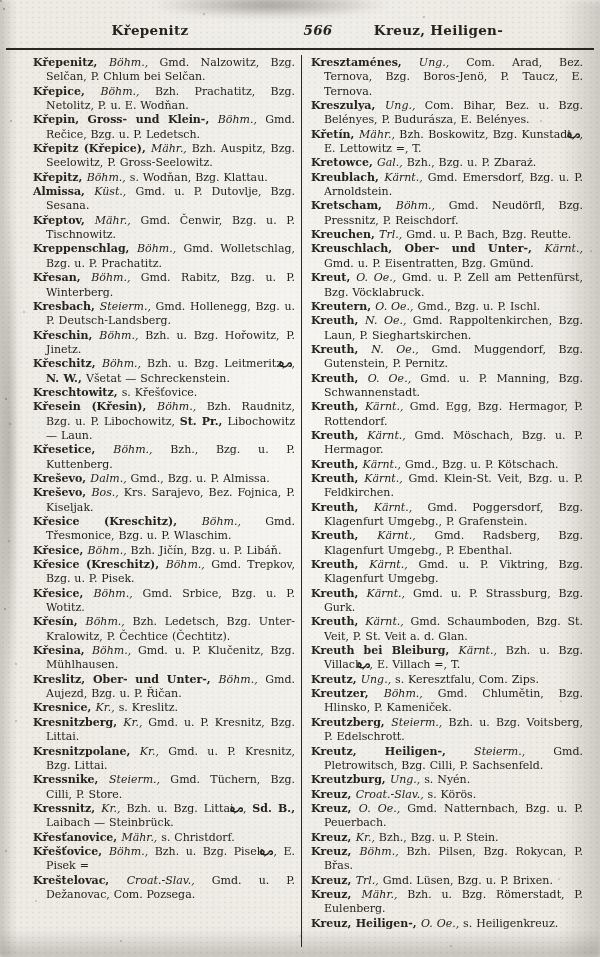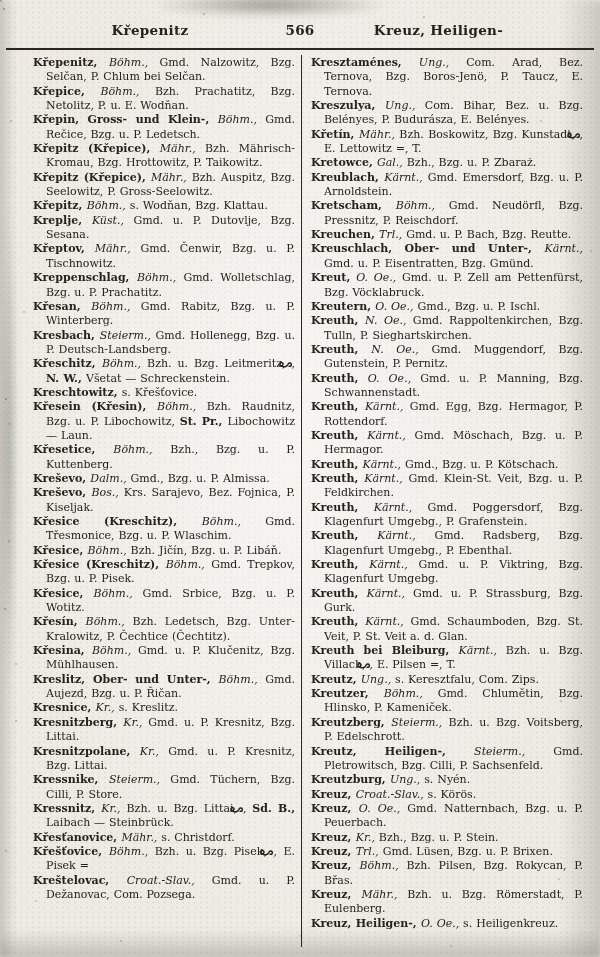--- a/index.html
+++ b/index.html
@@ -30,21 +30,21 @@
       540px 120px 0 rgba(84,78,68,.3), 575px 400px 1px rgba(84,78,68,.35), 560px 700px 0 rgba(84,78,68,.3),
       300px 935px 1px rgba(84,78,68,.4), 120px 940px 0 rgba(84,78,68,.35), 450px 945px 0 rgba(84,78,68,.3),
       60px 60px 0 rgba(84,78,68,.25), 480px 30px 1px rgba(84,78,68,.3), 10px 120px 0 rgba(84,78,68,.4),
       590px 250px 0 rgba(84,78,68,.3), 5px 850px 1px rgba(84,78,68,.45), 35px 900px 0 rgba(84,78,68,.3);}
   .speck2{left:3px;top:8px;box-shadow:2px 390px 0 rgba(84,78,68,.5), 6px 415px 1px rgba(84,78,68,.4),
       1px 600px 0 rgba(84,78,68,.45), 12px 655px 0 rgba(84,78,68,.35), 555px 870px 1px rgba(84,78,68,.3),
       520px 910px 0 rgba(84,78,68,.3), 200px 5px 1px rgba(84,78,68,.4), 420px 8px 0 rgba(84,78,68,.35);}
 
   .hdr{position:absolute;top:22px;font-weight:bold;font-size:13.5px;letter-spacing:.3px;}
   .hdr-left{left:35px;width:230px;text-align:center;}
-  .hdr-num{left:250px;width:100px;text-align:center;}
+  .hdr-num{left:268px;width:100px;text-align:center;font-style:italic;}
   .hdr-right{left:321px;width:235px;text-align:center;}
   .rule{position:absolute;top:48px;left:6px;right:6px;height:0;border-top:2px solid #2b2720;}
   .divider{position:absolute;left:301px;top:55px;bottom:10px;width:1.4px;background:#2b2720;}
 
   .col{position:absolute;top:56px;font-size:11px;line-height:14.35px;text-align:justify;
        word-spacing:.4px;}
   .col-left{left:33px;width:262px;}
   .col-right{left:311px;width:272px;}
   .entry{margin:0;padding-left:13px;text-indent:-13px;}
   .b{font-weight:bold;}
@@ -67,28 +67,28 @@
   <div class="hdr hdr-left">Křepenitz</div>
   <div class="hdr hdr-num">566</div>
   <div class="hdr hdr-right">Kreuz, Heiligen-</div>
   <div class="rule"></div>
   <div class="divider"></div>
 
   <div class="col col-left">
       <p class="entry"><span class="b">Křepenitz, </span><span class="i">Böhm., </span><span>Gmd. Nalzowitz, Bzg. Selčan, P. Chlum bei Selčan.</span></p>
       <p class="entry"><span class="b">Křepice, </span><span class="i">Böhm., </span><span>Bzh. Prachatitz, Bzg. Netolitz, P. u. E. Wodňan.</span></p>
       <p class="entry"><span class="b">Křepin, Gross- und Klein-, </span><span class="i">Böhm., </span><span>Gmd. Rečice, Bzg. u. P. Ledetsch.</span></p>
-      <p class="entry"><span class="b">Křepitz (Křepice), </span><span class="i">Mähr., </span><span>Bzh. Mährisch-Kromau, Bzg. Hrottowitz, P. Taikowitz.</span></p>
       <p class="entry"><span class="b">Křepitz (Křepice), </span><span class="i">Mähr., </span><span>Bzh. Auspitz, Bzg. Seelowitz, P. Gross-Seelowitz.</span></p>
       <p class="entry"><span class="b">Křepitz, </span><span class="i">Böhm., </span><span>s. Wodňan, Bzg. Klattau.</span></p>
-      <p class="entry"><span class="b">Kreplje, </span><span class="i">Küst., </span><span>Gmd. u. P. Dutovlje, Bzg. Sesana.</span></p>
+      <p class="entry"><span class="b">Almissa, </span><span class="i">Küst., </span><span>Gmd. u. P. Dutovlje, Bzg. Sesana.</span></p>
       <p class="entry"><span class="b">Křeptov, </span><span class="i">Mähr., </span><span>Gmd. Čenwir, Bzg. u. P. Tischnowitz.</span></p>
       <p class="entry"><span class="b">Kreppenschlag, </span><span class="i">Böhm., </span><span>Gmd. Wolletschlag, Bzg. u. P. Prachatitz.</span></p>
       <p class="entry"><span class="b">Křesan, </span><span class="i">Böhm., </span><span>Gmd. Rabitz, Bzg. u. P. Winterberg.</span></p>
       <p class="entry"><span class="b">Kresbach, </span><span class="i">Steierm., </span><span>Gmd. Hollenegg, Bzg. u. P. Deutsch-Landsberg.</span></p>
+      <p class="entry"><span class="b">Křeschin, </span><span class="i">Böhm., </span><span>Bzh. u. Bzg. Hořowitz, P. Jinetz.</span></p>
       <p class="entry"><span class="b">Křeschitz, </span><span class="i">Böhm., </span><span>Bzh. u. Bzg. Leitmeritz, </span><span class="ph"><svg width="13" height="8" viewBox="0 0 13 8">
             <path d="M1.3 5.4 C0.3 3.4 2.1 1.7 3.4 2.9 C4.6 3.9 3.8 5.9 2.2 6.1 C5 7.3 7.9 6.9 8.9 4.5 C9.5 2.9 11.5 2.5 12.2 3.9 C12.9 5.2 11.8 6.6 10.2 6.3" stroke="currentColor" stroke-width="1.5" fill="none" stroke-linecap="round"></path>
           </svg></span><span>, </span><span class="b">N. W., </span><span>Všetat — Schreckenstein.</span></p>
       <p class="entry"><span class="b">Kreschtowitz, </span><span>s. Křešťovice.</span></p>
       <p class="entry"><span class="b">Křesein (Křesin), </span><span class="i">Böhm., </span><span>Bzh. Raudnitz, Bzg. u. P. Libochowitz, </span><span class="b">St. Pr., </span><span>Libochowitz — Laun.</span></p>
       <p class="entry"><span class="b">Křesetice, </span><span class="i">Böhm., </span><span>Bzh., Bzg. u. P. Kuttenberg.</span></p>
       <p class="entry"><span class="b">Kreševo, </span><span class="i">Dalm., </span><span>Gmd., Bzg. u. P. Almissa.</span></p>
       <p class="entry"><span class="b">Kreševo, </span><span class="i">Bos., </span><span>Krs. Sarajevo, Bez. Fojnica, P. Kiseljak.</span></p>
       <p class="entry"><span class="b">Křesice (Kreschitz), </span><span class="i">Böhm., </span><span>Gmd. Třesmonice, Bzg. u. P. Wlaschim.</span></p>
       <p class="entry"><span class="b">Křesice, </span><span class="i">Böhm., </span><span>Bzh. Jičín, Bzg. u. P. Libáň.</span></p>
@@ -116,41 +116,41 @@
       <p class="entry"><span class="b">Křetín, </span><span class="i">Mähr., </span><span>Bzh. Boskowitz, Bzg. Kunstadt, </span><span class="ph"><svg width="13" height="8" viewBox="0 0 13 8">
             <path d="M1.3 5.4 C0.3 3.4 2.1 1.7 3.4 2.9 C4.6 3.9 3.8 5.9 2.2 6.1 C5 7.3 7.9 6.9 8.9 4.5 C9.5 2.9 11.5 2.5 12.2 3.9 C12.9 5.2 11.8 6.6 10.2 6.3" stroke="currentColor" stroke-width="1.5" fill="none" stroke-linecap="round"></path>
           </svg></span><span>, E. Lettowitz =, T.</span></p>
       <p class="entry"><span class="b">Kretowce, </span><span class="i">Gal., </span><span>Bzh., Bzg. u. P. Zbaraż.</span></p>
       <p class="entry"><span class="b">Kreublach, </span><span class="i">Kärnt., </span><span>Gmd. Emersdorf, Bzg. u. P. Arnoldstein.</span></p>
       <p class="entry"><span class="b">Kretscham, </span><span class="i">Böhm., </span><span>Gmd. Neudörfl, Bzg. Pressnitz, P. Reischdorf.</span></p>
       <p class="entry"><span class="b">Kreuchen, </span><span class="i">Trl., </span><span>Gmd. u. P. Bach, Bzg. Reutte.</span></p>
       <p class="entry"><span class="b">Kreuschlach, Ober- und Unter-, </span><span class="i">Kärnt., </span><span>Gmd. u. P. Eisentratten, Bzg. Gmünd.</span></p>
       <p class="entry"><span class="b">Kreut, </span><span class="i">O. Oe., </span><span>Gmd. u. P. Zell am Pettenfürst, Bzg. Vöcklabruck.</span></p>
       <p class="entry"><span class="b">Kreutern, </span><span class="i">O. Oe., </span><span>Gmd., Bzg. u. P. Ischl.</span></p>
-      <p class="entry"><span class="b">Kreuth, </span><span class="i">N. Oe., </span><span>Gmd. Rappoltenkirchen, Bzg. Tulln, P. Sieghartskirchen.</span></p>
+      <p class="entry"><span class="b">Kreuth, </span><span class="i">N. Oe., </span><span>Gmd. Rappoltenkirchen, Bzg. Laun, P. Sieghartskirchen.</span></p>
       <p class="entry"><span class="b">Kreuth, </span><span class="i">N. Oe., </span><span>Gmd. Muggendorf, Bzg. Gutenstein, P. Pernitz.</span></p>
       <p class="entry"><span class="b">Kreuth, </span><span class="i">O. Oe., </span><span>Gmd. u. P. Manning, Bzg. Schwannenstadt.</span></p>
       <p class="entry"><span class="b">Kreuth, </span><span class="i">Kärnt., </span><span>Gmd. Egg, Bzg. Hermagor, P. Rottendorf.</span></p>
       <p class="entry"><span class="b">Kreuth, </span><span class="i">Kärnt., </span><span>Gmd. Möschach, Bzg. u. P. Hermagor.</span></p>
       <p class="entry"><span class="b">Kreuth, </span><span class="i">Kärnt., </span><span>Gmd., Bzg. u. P. Kötschach.</span></p>
       <p class="entry"><span class="b">Kreuth, </span><span class="i">Kärnt., </span><span>Gmd. Klein-St. Veit, Bzg. u. P. Feldkirchen.</span></p>
       <p class="entry"><span class="b">Kreuth, </span><span class="i">Kärnt., </span><span>Gmd. Poggersdorf, Bzg. Klagenfurt Umgebg., P. Grafenstein.</span></p>
       <p class="entry"><span class="b">Kreuth, </span><span class="i">Kärnt., </span><span>Gmd. Radsberg, Bzg. Klagenfurt Umgebg., P. Ebenthal.</span></p>
       <p class="entry"><span class="b">Kreuth, </span><span class="i">Kärnt., </span><span>Gmd. u. P. Viktring, Bzg. Klagenfurt Umgebg.</span></p>
       <p class="entry"><span class="b">Kreuth, </span><span class="i">Kärnt., </span><span>Gmd. u. P. Strassburg, Bzg. Gurk.</span></p>
       <p class="entry"><span class="b">Kreuth, </span><span class="i">Kärnt., </span><span>Gmd. Schaumboden, Bzg. St. Veit, P. St. Veit a. d. Glan.</span></p>
       <p class="entry"><span class="b">Kreuth bei Bleiburg, </span><span class="i">Kärnt., </span><span>Bzh. u. Bzg. Villach, </span><span class="ph"><svg width="13" height="8" viewBox="0 0 13 8">
             <path d="M1.3 5.4 C0.3 3.4 2.1 1.7 3.4 2.9 C4.6 3.9 3.8 5.9 2.2 6.1 C5 7.3 7.9 6.9 8.9 4.5 C9.5 2.9 11.5 2.5 12.2 3.9 C12.9 5.2 11.8 6.6 10.2 6.3" stroke="currentColor" stroke-width="1.5" fill="none" stroke-linecap="round"></path>
-          </svg></span><span>, E. Pilsen =, T.</span></p>
+          </svg></span><span>, E. Villach =, T.</span></p>
       <p class="entry"><span class="b">Kreutz, </span><span class="i">Ung., </span><span>s. Keresztfalu, Com. Zips.</span></p>
       <p class="entry"><span class="b">Kreutzer, </span><span class="i">Böhm., </span><span>Gmd. Chlumětin, Bzg. Hlinsko, P. Kameniček.</span></p>
       <p class="entry"><span class="b">Kreutzberg, </span><span class="i">Steierm., </span><span>Bzh. u. Bzg. Voitsberg, P. Edelschrott.</span></p>
       <p class="entry"><span class="b">Kreutz, Heiligen-, </span><span class="i">Steierm., </span><span>Gmd. Pletrowitsch, Bzg. Cilli, P. Sachsenfeld.</span></p>
       <p class="entry"><span class="b">Kreutzburg, </span><span class="i">Ung., </span><span>s. Nyén.</span></p>
       <p class="entry"><span class="b">Kreuz, </span><span class="i">Croat.-Slav., </span><span>s. Körös.</span></p>
       <p class="entry"><span class="b">Kreuz, </span><span class="i">O. Oe., </span><span>Gmd. Natternbach, Bzg. u. P. Peuerbach.</span></p>
       <p class="entry"><span class="b">Kreuz, </span><span class="i">Kr., </span><span>Bzh., Bzg. u. P. Stein.</span></p>
+      <p class="entry"><span class="b">Kreuz, </span><span class="i">Böhm., </span><span>Bzh. Pilsen, Bzg. Rokycan, P. Břas.</span></p>
       <p class="entry"><span class="b">Kreuz, </span><span class="i">Trl., </span><span>Gmd. Lüsen, Bzg. u. P. Brixen.</span></p>
-      <p class="entry"><span class="b">Kreuz, </span><span class="i">Böhm., </span><span>Bzh. Pilsen, Bzg. Rokycan, P. Břas.</span></p>
       <p class="entry"><span class="b">Kreuz, </span><span class="i">Mähr., </span><span>Bzh. u. Bzg. Römerstadt, P. Eulenberg.</span></p>
       <p class="entry"><span class="b">Kreuz, Heiligen-, </span><span class="i">O. Oe., </span><span>s. Heiligenkreuz.</span></p>
     </div>
 </div>
 
 </body></html>

